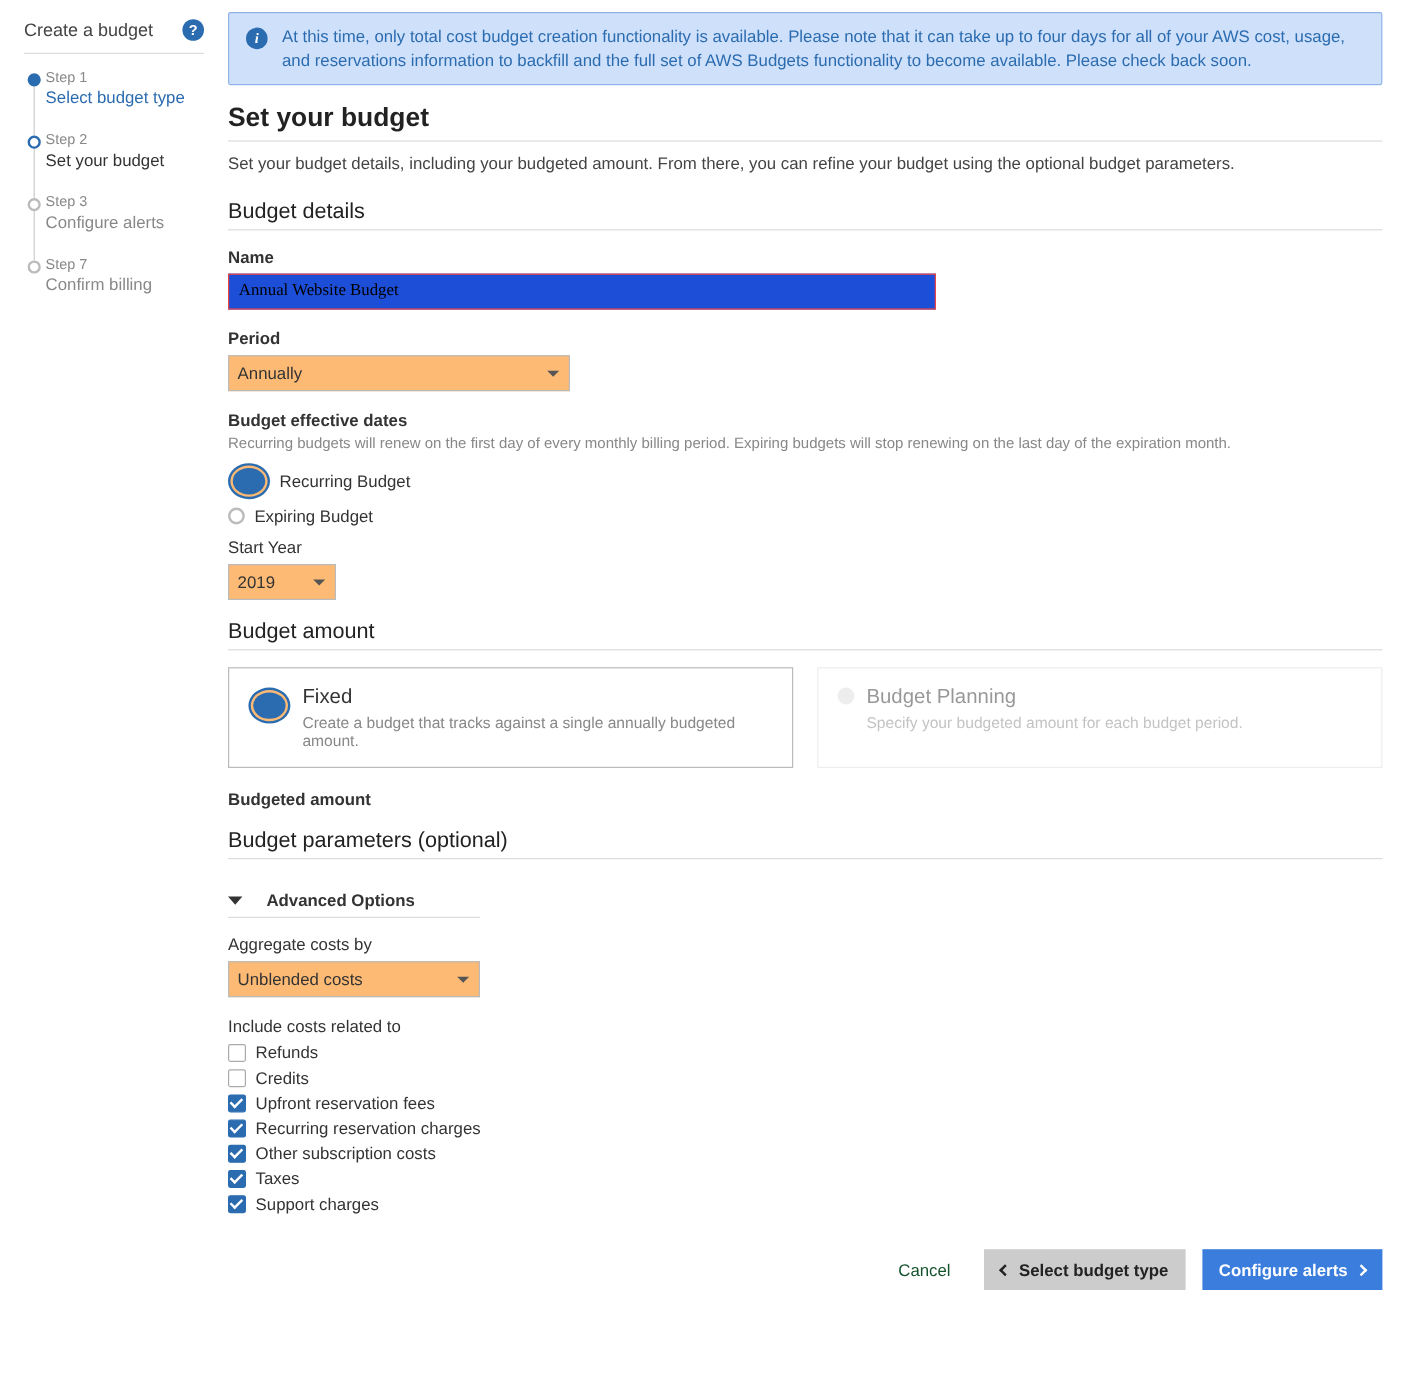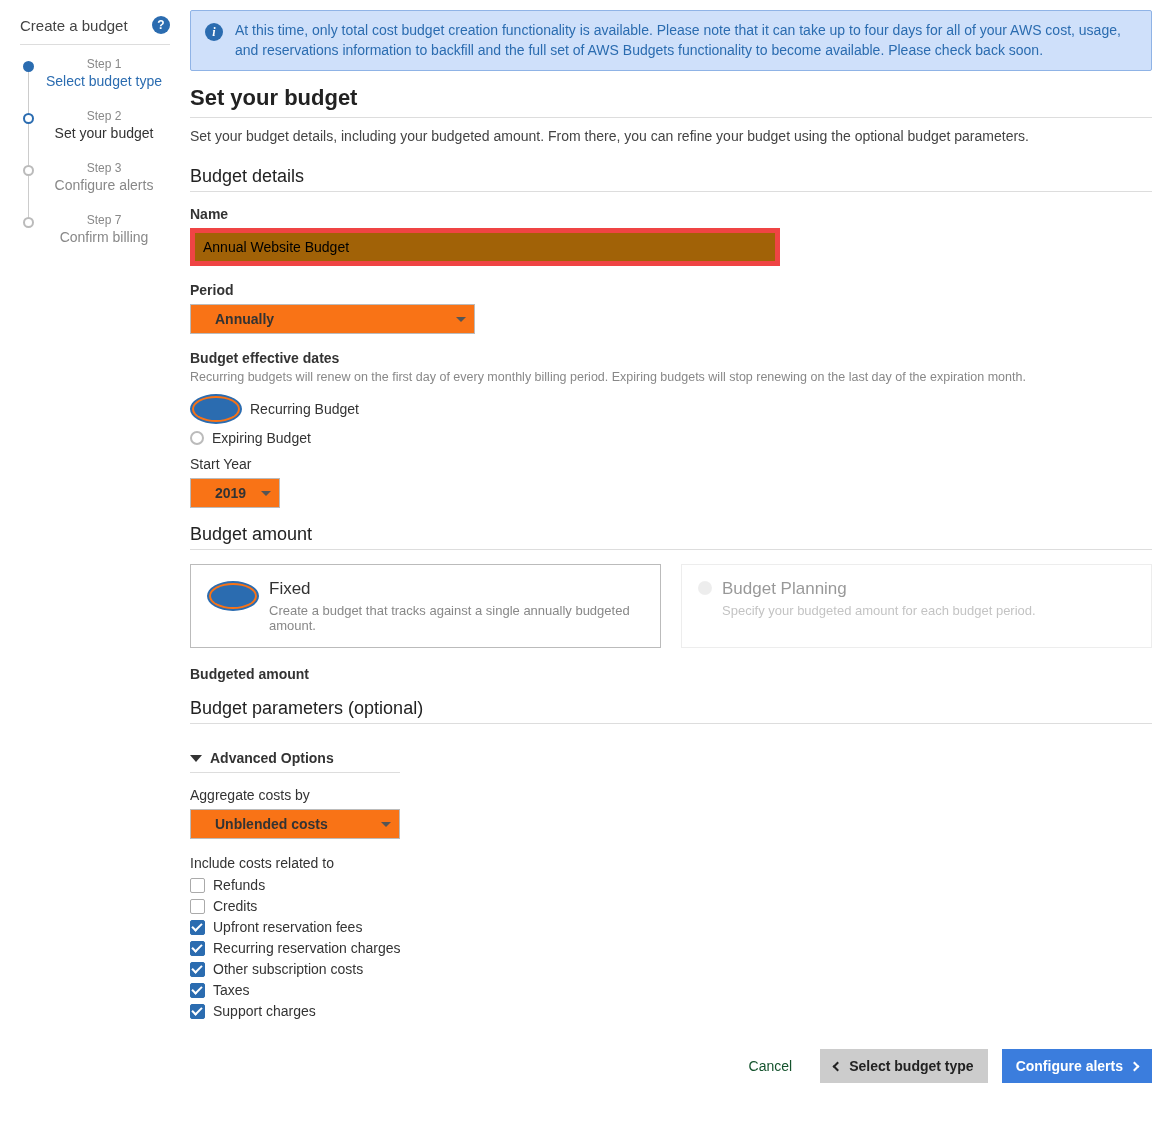--- a/index.html
+++ b/index.html
@@ -2,21 +2,21 @@
 <html><head>
 <meta charset="utf-8">
 <style>
   * { box-sizing: border-box; margin: 0; padding: 0; }
   body { font-family: Arial, Helvetica, sans-serif; font-size: 14px; color: #333; background: #fff; width: 1172px; }
   .wrap { display: flex; padding: 10px 20px 20px 20px; }
   .side { width: 170px; flex-shrink: 0; padding-right: 20px; }
   .side-head { display: flex; align-items: center; justify-content: space-between; padding: 6px 0 10px 0; border-bottom: 1px solid #ddd; }
   .side-title { font-size: 15px; color: #444; }
   .help-icon { width: 18px; height: 18px; border-radius: 50%; background: #2b6cb0; color: #fff; font-size: 12px; font-weight: bold; display: flex; align-items: center; justify-content: center; }
-  .steps { margin-top: 12px; position: relative; text-align: center; }
+  .steps { margin-top: 12px; position: relative; }
   .step { position: relative; padding-left: 18px; padding-bottom: 20px; }
   .step::before { content: ""; position: absolute; left: 3px; top: 4px; width: 7px; height: 7px; border-radius: 50%; background: #fff; border: 2px solid #bbb; z-index: 2; }
   .step::after { content: ""; position: absolute; left: 8px; top: 14px; width: 1px; bottom: -4px; background: #ccc; }
   .step:last-child::after { display: none; }
   .step.done::before { background: #2b6cb0; border-color: #2b6cb0; }
   .step.active::before { background: #fff; border-color: #2b6cb0; }
   .step-label { font-size: 12px; color: #888; }
   .step-name { font-size: 14px; color: #888; margin-top: 2px; }
   .step.done .step-name { color: #2b6cb0; }
   .step.active .step-name { color: #333; }
@@ -25,41 +25,41 @@
   .alert-icon { width: 18px; height: 18px; border-radius: 50%; background: #2b6cb0; color: #fff; font-style: italic; font-weight: bold; font-size: 12px; display: flex; align-items: center; justify-content: center; font-family: Georgia, serif; flex-shrink: 0; margin-top: 2px;}
   .alert-text { font-size: 14px; line-height: 1.4; }
   h1.page { font-size: 22px; font-weight: bold; color: #222; margin-bottom: 4px; }
   .page-sep { border-top: 1px solid #ddd; margin: 6px 0 10px 0; }
   .page-desc { font-size: 14px; color: #444; margin-bottom: 22px; }
   h2.sec { font-size: 18px; font-weight: normal; color: #222; margin: 10px 0 4px 0; }
   .sec-line { border-top: 1px solid #ddd; margin: 4px 0 14px 0; }
   .fld { margin-bottom: 16px; }
   .fld-label { font-size: 14px; font-weight: bold; color: #333; margin-bottom: 6px; }
   .fld-label.normal { font-weight: normal; }
-  .txt-input { border: 5px solid #ef4444; padding: 6px 8px; font-size: 14px; width: 590px; background: #a16207; }
-  .sel { border: 1px solid #bbb; padding: 5px 24px 5px 24px; font-size: 14px; background: #f97316; appearance: none; position: relative; display: inline-flex; align-items: center; min-height: 30px; font-weight: bold;}
+  .txt-input { border: 1px solid #ef4444; padding: 6px 8px; font-size: 14px; width: 590px; background: #1d4ed8; font-family: Liberation Serif, serif; }
+  .sel { border: 1px solid #bbb; padding: 5px 24px 5px 7px; font-size: 14px; background: #fdba74; appearance: none; position: relative; display: inline-flex; align-items: center; min-height: 30px;}
   .sel-wrap { position: relative; display: inline-block; }
   .sel-wrap::after { content: ""; position: absolute; right: 9px; top: 50%; margin-top: -2px; border-left: 5px solid transparent; border-right: 5px solid transparent; border-top: 5px solid #555; pointer-events: none; }
   .sel.w270 { width: 285px; }
   .sel.w90 { width: 90px; }
   .sel.w200 { width: 210px; }
   .subhead { font-size: 14px; font-weight: bold; margin-top: 4px; margin-bottom: 4px; }
   .hint { font-size: 12.5px; color: #888; margin-bottom: 10px; }
   .radio-row { display: flex; align-items: center; gap: 8px; margin: 6px 0; font-size: 14px; }
   .radio-dot { width: 14px; height: 14px; border-radius: 50%; border: 2px solid #bbb; position: relative; flex-shrink:0; }
   .radio-dot.sel { border-color: #2b6cb0; }
   .radio-dot.sel::after { content: ""; position: absolute; inset: 2px; border-radius: 50%; background: #2b6cb0; }
   .cards { display: flex; gap: 20px; margin: 6px 0 18px 0; }
   .card { flex: 1; border: 1px solid #bbb; padding: 14px 16px; display: flex; gap: 10px; }
   .card.disabled { opacity: 0.5; border-color: #ddd; }
   .card .radio-dot { margin-top: 2px; }
   .card h3 { font-size: 17px; font-weight: normal; color: #333; margin-bottom: 4px; }
   .card p { font-size: 13px; color: #888; }
   .budamt { width: 285px; border: 1px solid #bbb; padding: 6px 8px; font-size: 14px; }
-  .adv-head { display: flex; align-items: center; gap: 8px; font-size: 14px; font-weight: bold; padding: 6px 0; border-bottom: 1px solid #ddd; width: 210px; margin-top: 20px; margin-bottom: 14px; cursor: pointer;}
+  .adv-head { display: flex; align-items: center; gap: 20px; font-size: 14px; font-weight: bold; padding: 6px 0; border-bottom: 1px solid #ddd; width: 210px; margin-top: 20px; margin-bottom: 14px; cursor: pointer;}
   .tri-down { width: 0; height: 0; border-left: 6px solid transparent; border-right: 6px solid transparent; border-top: 7px solid #333; }
   .chk-row { display: flex; align-items: center; gap: 8px; margin: 5px 0; font-size: 14px; }
   .chk { width: 15px; height: 15px; border: 1px solid #aaa; border-radius: 2px; background: #fff; position: relative; flex-shrink:0; }
   .chk.on { background: #2b6cb0; border-color: #2b6cb0; }
   .chk.on::after { content: ""; position: absolute; left: 3px; top: 0px; width: 4px; height: 8px; border: solid #fff; border-width: 0 2px 2px 0; transform: rotate(45deg); }
   .footer { display: flex; justify-content: flex-end; gap: 14px; padding: 20px 0 4px 0; align-items: center; margin-top: 10px; }
   .btn { padding: 9px 14px; font-size: 14px; border: none; cursor: pointer; display: inline-flex; align-items: center; gap: 8px; font-weight: bold; }
   .btn.plain { background: transparent; color: #14532d; font-weight: normal; }
   .btn.grey { background: #ccc; color: #222; }
   .btn.blue { background: #3b7ddd; color: #fff; }

